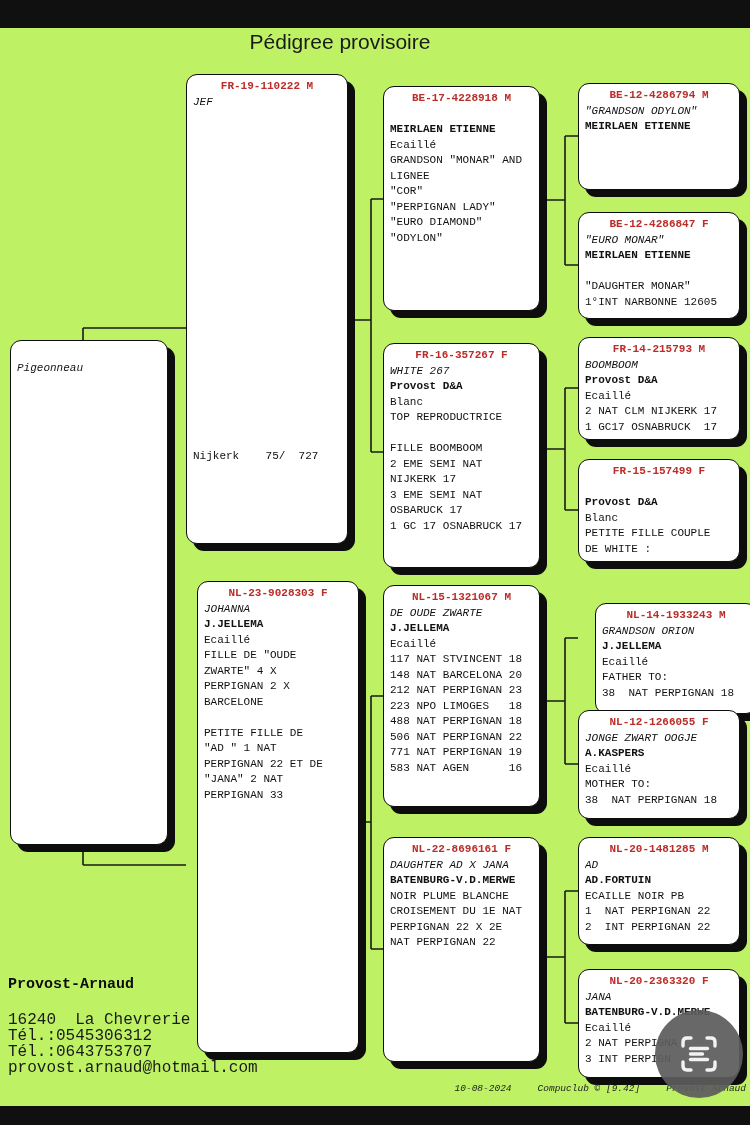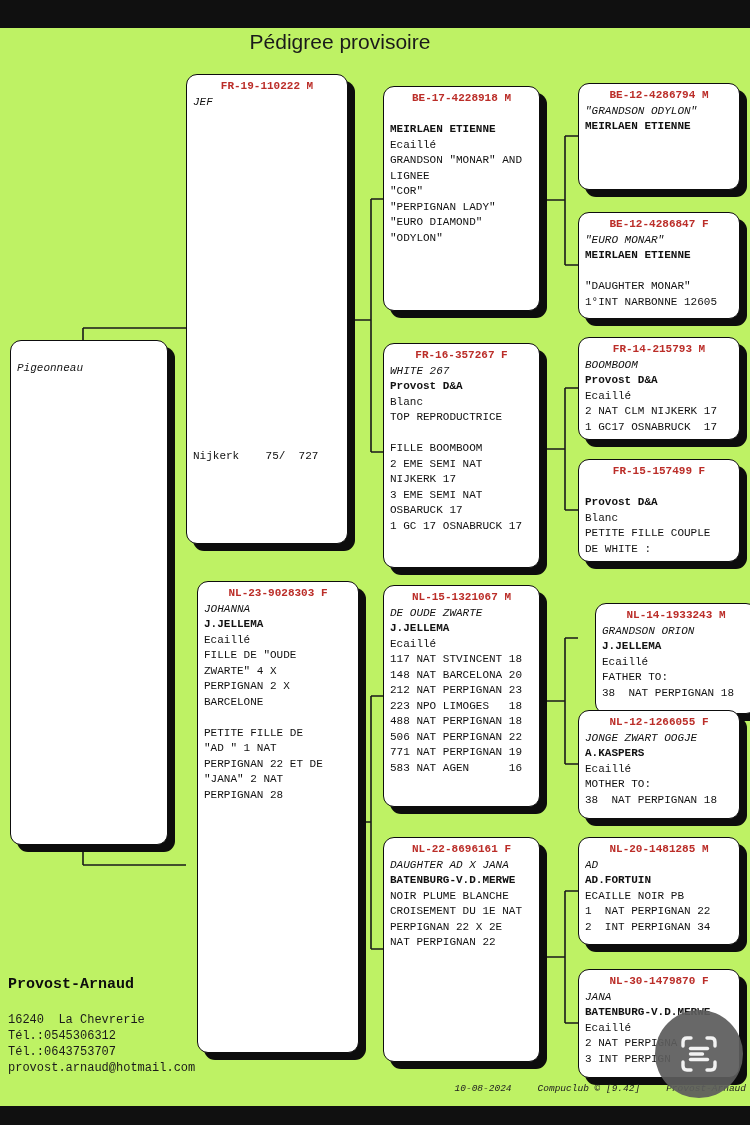--- a/index.html
+++ b/index.html
@@ -30,21 +30,21 @@
   .b7{left:578px;top:212px;width:162px;height:107px;}
   .b8{left:578px;top:337px;width:162px;height:103px;}
   .b9{left:578px;top:459px;width:162px;height:103px;}
   .b10{left:578px;top:603px;width:162px;height:111px;margin-left:17px;}
   .b11{left:578px;top:710px;width:162px;height:109px;}
   .b12{left:578px;top:837px;width:162px;height:108px;}
   .b13{left:578px;top:969px;width:162px;height:109px;}
   .subject{left:10px;top:340px;width:158px;height:505px;}
   .subject .nm{margin-top:16px;}
   #breeder-name{position:absolute;left:8px;top:976px;font-size:15px;font-weight:bold;color:#0d0d0d;z-index:2;}
-  #breeder-lines{position:absolute;left:8px;top:1012px;font-size:12px;line-height:16px;color:#1a1a1a;z-index:2;}
+  #breeder-lines{position:absolute;left:8px;top:1012px;font-size:16px;line-height:16px;color:#1a1a1a;z-index:2;}
   #breeder-lines .ln{min-height:16px;}
   #footer{position:absolute;right:4px;top:1083px;font-size:9.5px;font-style:italic;color:#222;z-index:2;white-space:pre;}
   #footer span{margin-left:26px;}
   #scan-btn{position:absolute;left:655px;top:1010px;width:88px;height:88px;border-radius:50%;
             background:rgba(92,92,92,0.93);z-index:6;display:flex;align-items:center;justify-content:center;cursor:pointer;}
 </style>
 </head>
 <body>
 
 <div id="stage">
@@ -83,21 +83,21 @@
         <div class="ln">Ecaillé</div>
         <div class="ln">FILLE DE "OUDE</div>
         <div class="ln">ZWARTE" 4 X</div>
         <div class="ln">PERPIGNAN 2 X</div>
         <div class="ln">BARCELONE</div>
         <div class="ln">&nbsp;</div>
         <div class="ln">PETITE FILLE DE</div>
         <div class="ln">"AD " 1 NAT</div>
         <div class="ln">PERPIGNAN 22 ET DE</div>
         <div class="ln">"JANA" 2 NAT</div>
-        <div class="ln">PERPIGNAN 28</div>
+        <div class="ln">PERPIGNAN 33</div>
       </div>
   </div>
 
   <div class="pbox b2">
     <div class="ring"><span>BE-17-4228918</span> <span>M</span></div>
     <div class="nm it"></div>
     <div class="nm bd">MEIRLAEN ETIENNE</div>
     <div>
         <div class="ln">Ecaillé</div>
         <div class="ln">GRANDSON "MONAR" AND</div>
@@ -216,26 +216,26 @@
       </div>
   </div>
 
   <div class="pbox b12">
     <div class="ring"><span>NL-20-1481285</span> <span>M</span></div>
     <div class="nm it">AD</div>
     <div class="nm bd">AD.FORTUIN</div>
     <div>
         <div class="ln">ECAILLE NOIR PB</div>
         <div class="ln">1  NAT PERPIGNAN 22</div>
-        <div class="ln">2  INT PERPIGNAN 34</div>
+        <div class="ln">2  INT PERPIGNAN 22</div>
       </div>
   </div>
 
   <div class="pbox b13">
-    <div class="ring"><span>NL-30-1479870</span> <span>F</span></div>
+    <div class="ring"><span>NL-20-2363320</span> <span>F</span></div>
     <div class="nm it">JANA</div>
     <div class="nm bd">BATENBURG-V.D.MERWE</div>
     <div>
         <div class="ln">Ecaillé</div>
         <div class="ln">2 NAT PERPIGNA</div>
         <div class="ln">3 INT PERPIGN</div>
       </div>
   </div>
 
   <div id="breeder-name">Provost-Arnaud</div>

